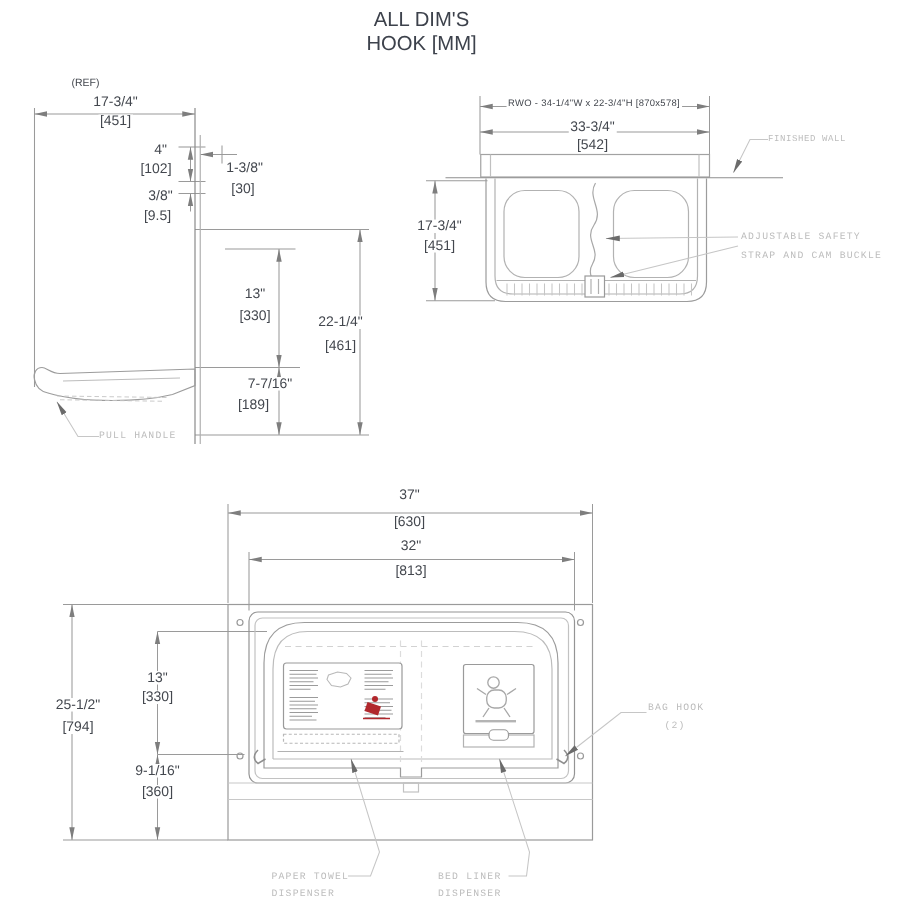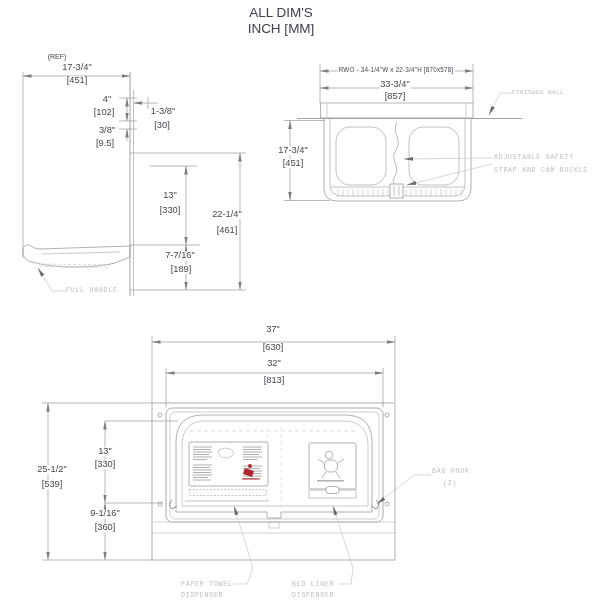--- a/index.html
+++ b/index.html
@@ -154,54 +154,54 @@
     <path stroke="#8f8f8f" stroke-width="1" d="M172,500 q-5,5 0,9 l5,-3"></path>
     <path stroke="#8f8f8f" stroke-width="1" d="M376,500 q5,5 0,9 l-5,-3"></path>
 
     <path stroke="#c6c6c6" stroke-width="0.7" d="M232,584 L247,584 L253,568 L234,506" marker-end="url(#la)"></path>
     <path stroke="#c6c6c6" stroke-width="0.7" d="M339,584 L351,584 L353,568 L333,506" marker-end="url(#la)"></path>
     <path stroke="#c6c6c6" stroke-width="0.7" d="M431,475 L414,475 L377,504" marker-end="url(#la)"></path>
   </g>
 </svg>
 
 <div class="title" style="left:281px;top:5px">ALL DIM'S</div>
-<div class="title" style="left:281px;top:21px">INCH [MM]</div>
+<div class="title" style="left:281px;top:21px">HOOK [MM]</div>
 
 <div class="t sm" style="left:57px;top:56px">(REF)</div>
 <div class="t" style="left:77px;top:68px">17-3/4"</div>
 <div class="t" style="left:77px;top:81px">[451]</div>
 <div class="t" style="left:107px;top:100px">4"</div>
 <div class="t" style="left:104px;top:113px">[102]</div>
 <div class="t" style="left:163px;top:112px">1-3/8"</div>
 <div class="t" style="left:162px;top:126px">[30]</div>
 <div class="t" style="left:107px;top:131px">3/8"</div>
 <div class="t" style="left:105px;top:144px">[9.5]</div>
 <div class="t" style="left:170px;top:196px">13"</div>
 <div class="t" style="left:170px;top:211px">[330]</div>
 <div class="t" style="left:227px;top:215px">22-1/4"</div>
 <div class="t" style="left:227px;top:231px">[461]</div>
 <div class="t" style="left:180px;top:256px">7-7/16"</div>
-<div class="t" style="left:181px;top:270px">[189]</div>
+<div class="t" style="left:169px;top:270px">[189]</div>
 <div class="lbl" style="left:66px;top:288px">PULL HANDLE</div>
 
 <div class="t xs" style="left:396px;top:70px">RWO - 34-1/4"W x 22-3/4"H [870x578]</div>
 <div class="t" style="left:395px;top:85px">33-3/4"</div>
-<div class="t" style="left:395px;top:97px">[857]</div>
+<div class="t" style="left:395px;top:97px">[542]</div>
 <div class="t" style="left:293px;top:151px">17-3/4"</div>
 <div class="t" style="left:293px;top:164px">[451]</div>
 <div class="lbl s6" style="left:512px;top:90px">FINISHED WALL</div>
 <div class="lbl" style="left:494px;top:155px">ADJUSTABLE SAFETY</div>
 <div class="lbl" style="left:494px;top:168px">STRAP AND CAM BUCKLE</div>
 
 <div class="t" style="left:273px;top:330px">37"</div>
 <div class="t" style="left:273px;top:348px">[630]</div>
 <div class="t" style="left:274px;top:364px">32"</div>
 <div class="t" style="left:274px;top:381px">[813]</div>
 <div class="t" style="left:52px;top:470px">25-1/2"</div>
-<div class="t" style="left:52px;top:485px">[539]</div>
+<div class="t" style="left:52px;top:485px">[794]</div>
 <div class="t" style="left:105px;top:452px">13"</div>
 <div class="t" style="left:105px;top:465px">[330]</div>
 <div class="t" style="left:105px;top:514px">9-1/16"</div>
 <div class="t" style="left:105px;top:528px">[360]</div>
 <div class="lbl" style="left:432px;top:469px">BAG HOOK</div>
 <div class="lbl" style="left:443px;top:481px">(2)</div>
 <div class="lbl" style="left:181px;top:582px">PAPER TOWEL</div>
 <div class="lbl" style="left:181px;top:593px">DISPENSER</div>
 <div class="lbl" style="left:292px;top:582px">BED LINER</div>
 <div class="lbl" style="left:292px;top:593px">DISPENSER</div>

